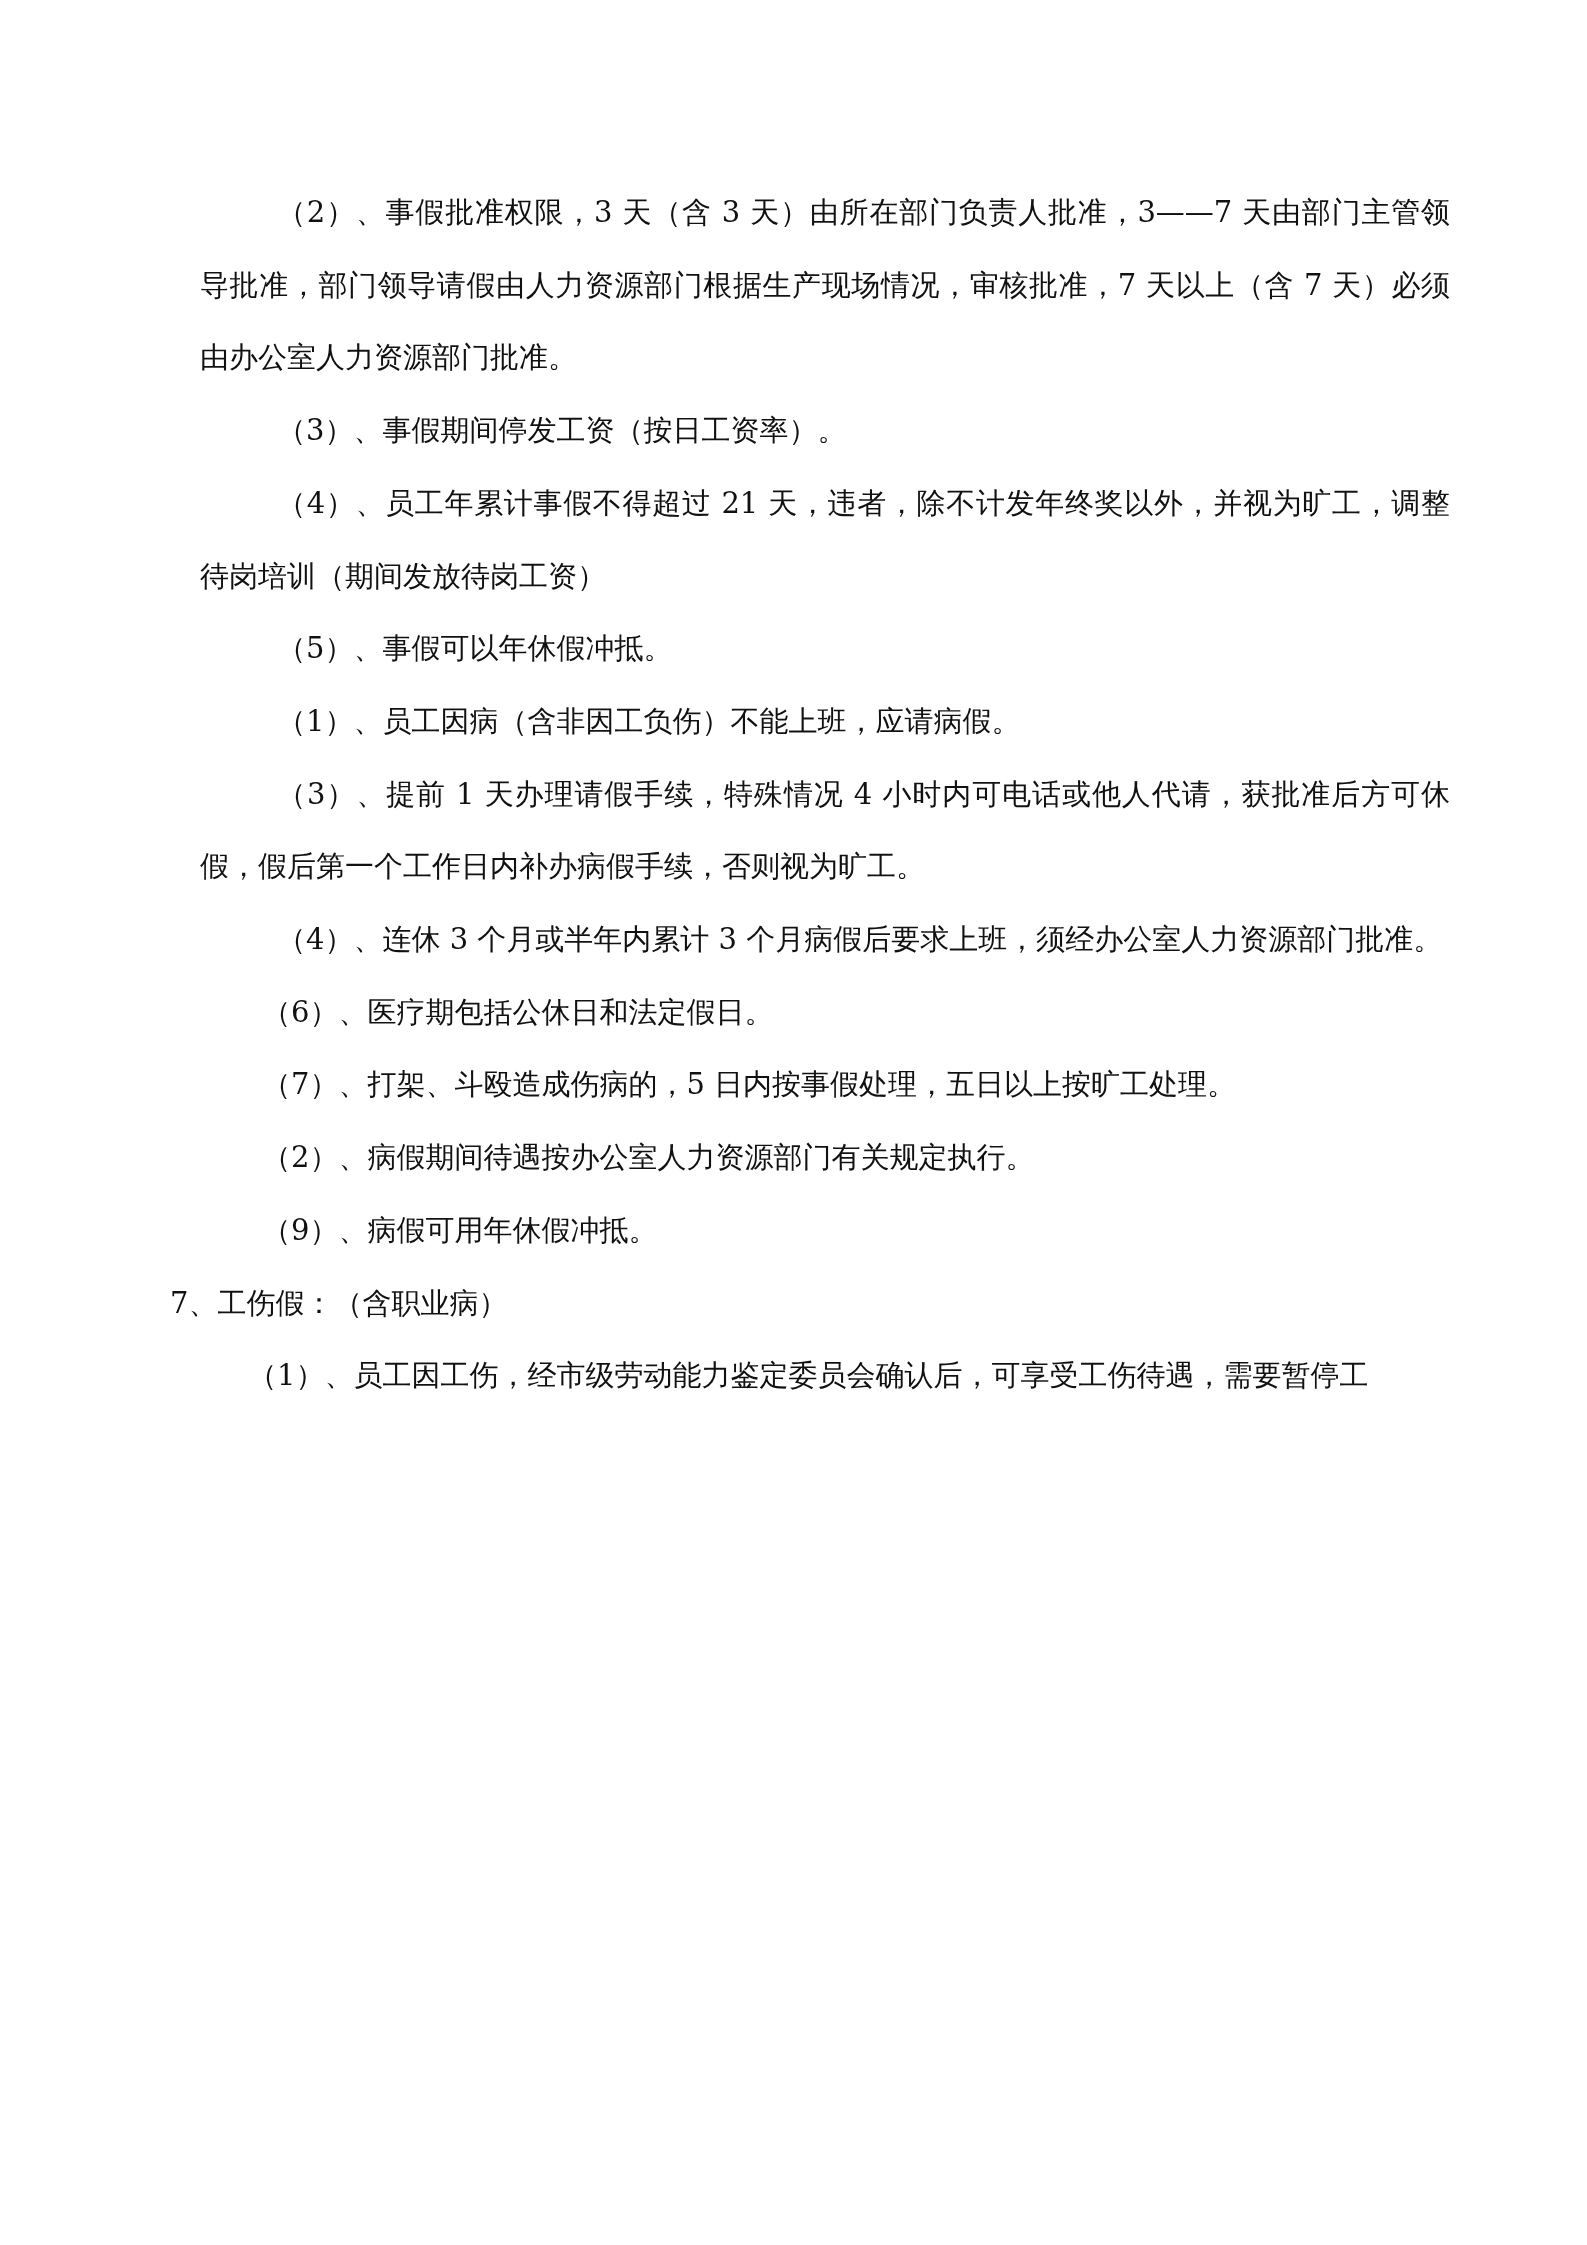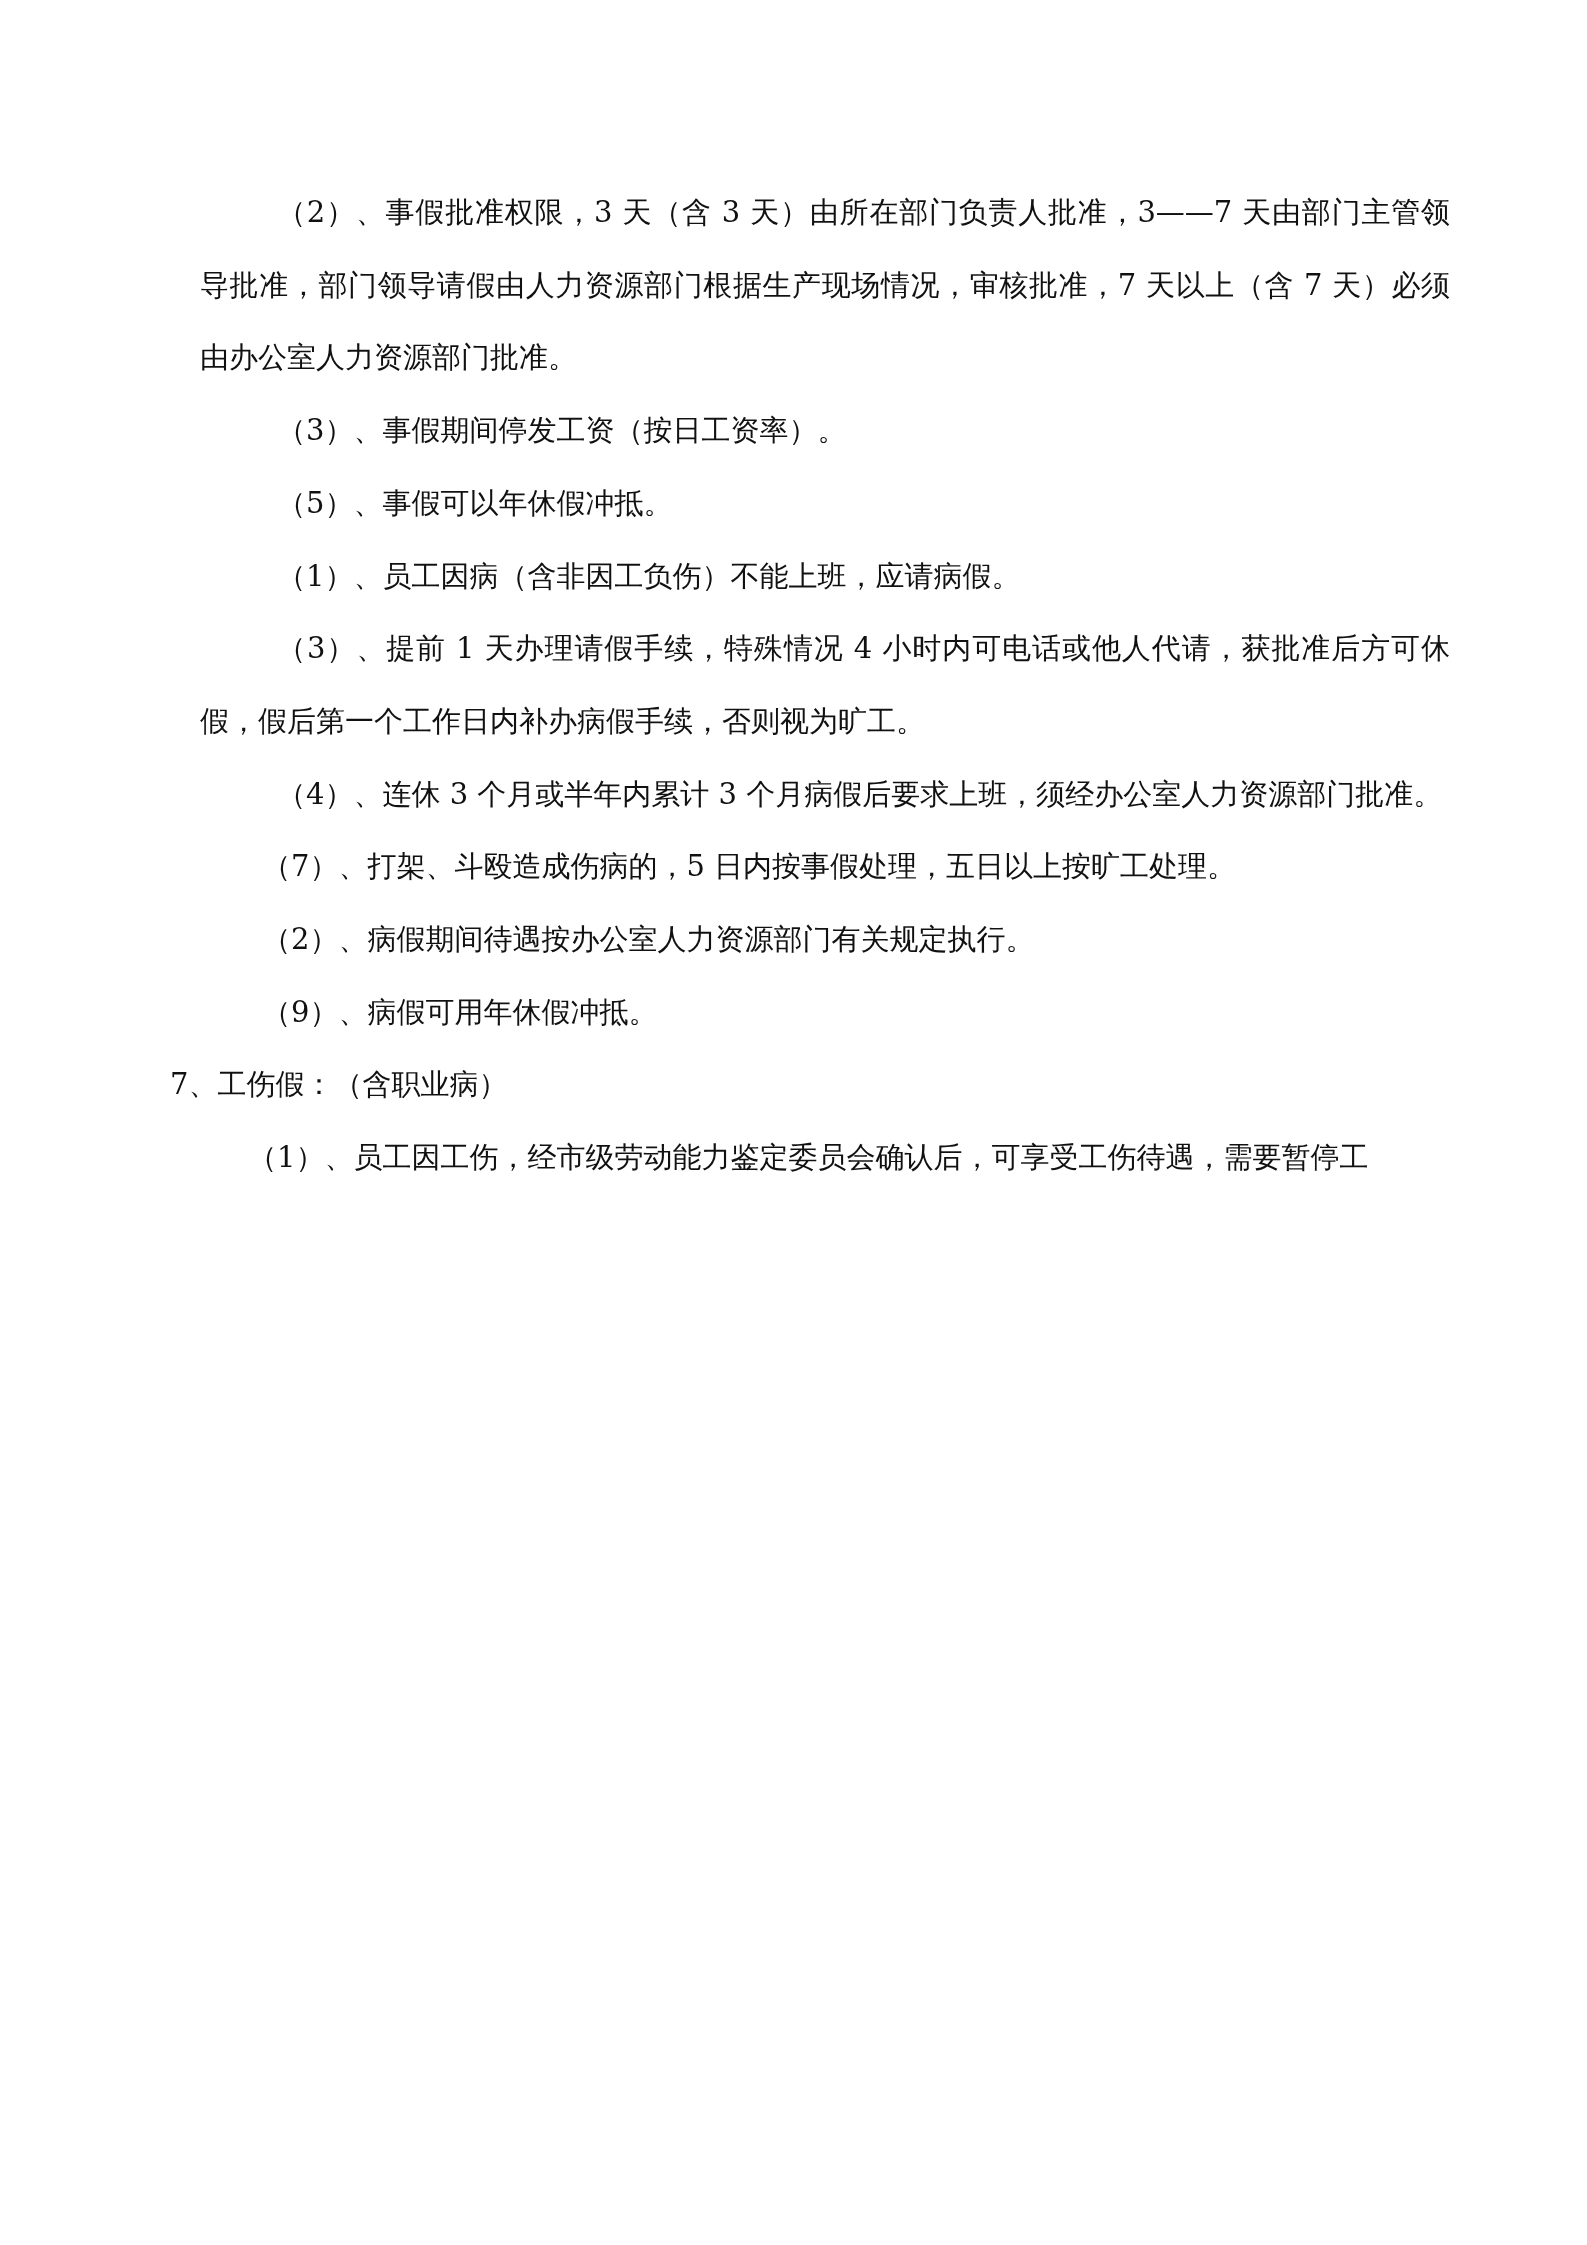--- a/index.html
+++ b/index.html
@@ -20,22 +20,24 @@
   .ind-head { text-indent: 0px; }
   .ind-head7 { margin-left: -30px; }
   .ind-sub7 { margin-left: -30px; text-indent: 78px; }
 </style>
 </head>
 <body>
 
 <div class="page">
   <p class="para ind-sub">（2）、事假批准权限，3 天（含 3 天）由所在部门负责人批准，3——7 天由部门主管领导批准，部门领导请假由人力资源部门根据生产现场情况，审核批准，7 天以上（含 7 天）必须由办公室人力资源部门批准。</p>
   <p class="para ind-sub">（3）、事假期间停发工资（按日工资率）。</p>
+  <p class="para ind-sub">（4）、员工年累计事假不得超过 21 天，违者，除不计发年终奖以外，并视为旷工，调整待岗培训（期间发放待岗工资）</p>
   <p class="para ind-sub">（5）、事假可以年休假冲抵。</p>
   <p class="para ind-sub">（1）、员工因病（含非因工负伤）不能上班，应请病假。</p>
   <p class="para ind-sub">（3）、提前 1 天办理请假手续，特殊情况 4 小时内可电话或他人代请，获批准后方可休假，假后第一个工作日内补办病假手续，否则视为旷工。</p>
   <p class="para ind-sub">（4）、连休 3 个月或半年内累计 3 个月病假后要求上班，须经办公室人力资源部门批准。</p>
+  <p class="para ind-sub2">（6）、医疗期包括公休日和法定假日。</p>
   <p class="para ind-sub2">（7）、打架、斗殴造成伤病的，5 日内按事假处理，五日以上按旷工处理。</p>
   <p class="para ind-sub2">（2）、病假期间待遇按办公室人力资源部门有关规定执行。</p>
   <p class="para ind-sub2">（9）、病假可用年休假冲抵。</p>
   <p class="para ind-head7">7、工伤假：（含职业病）</p>
   <p class="para ind-sub7">（1）、员工因工伤，经市级劳动能力鉴定委员会确认后，可享受工伤待遇，需要暂停工</p>
 </div>
 
 </body></html>

